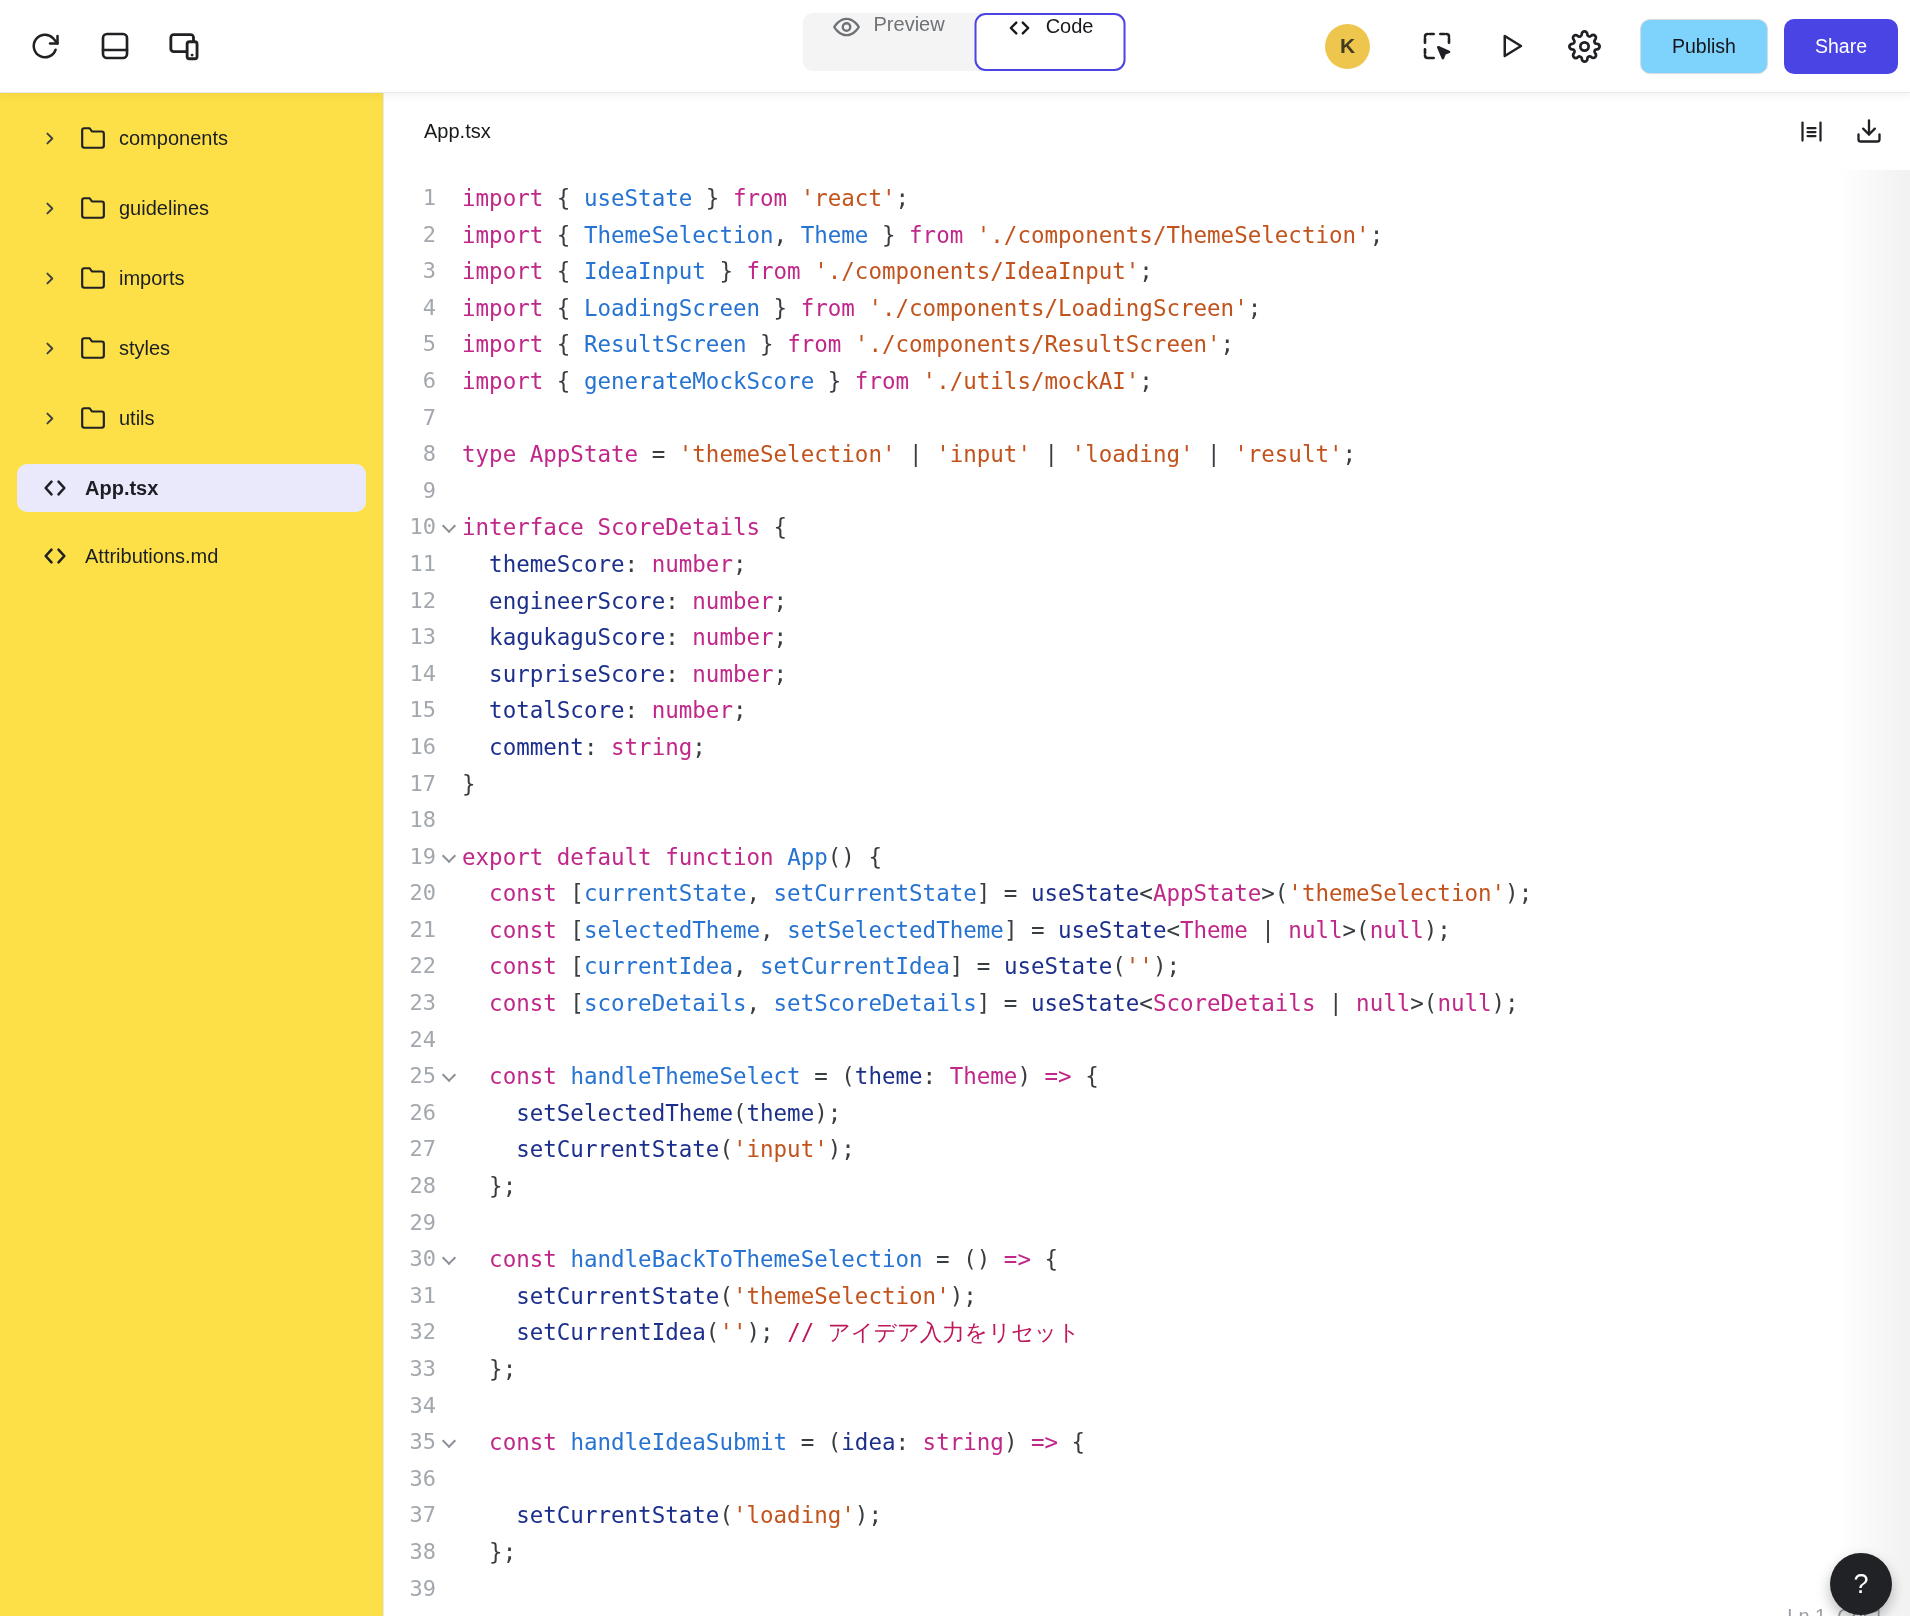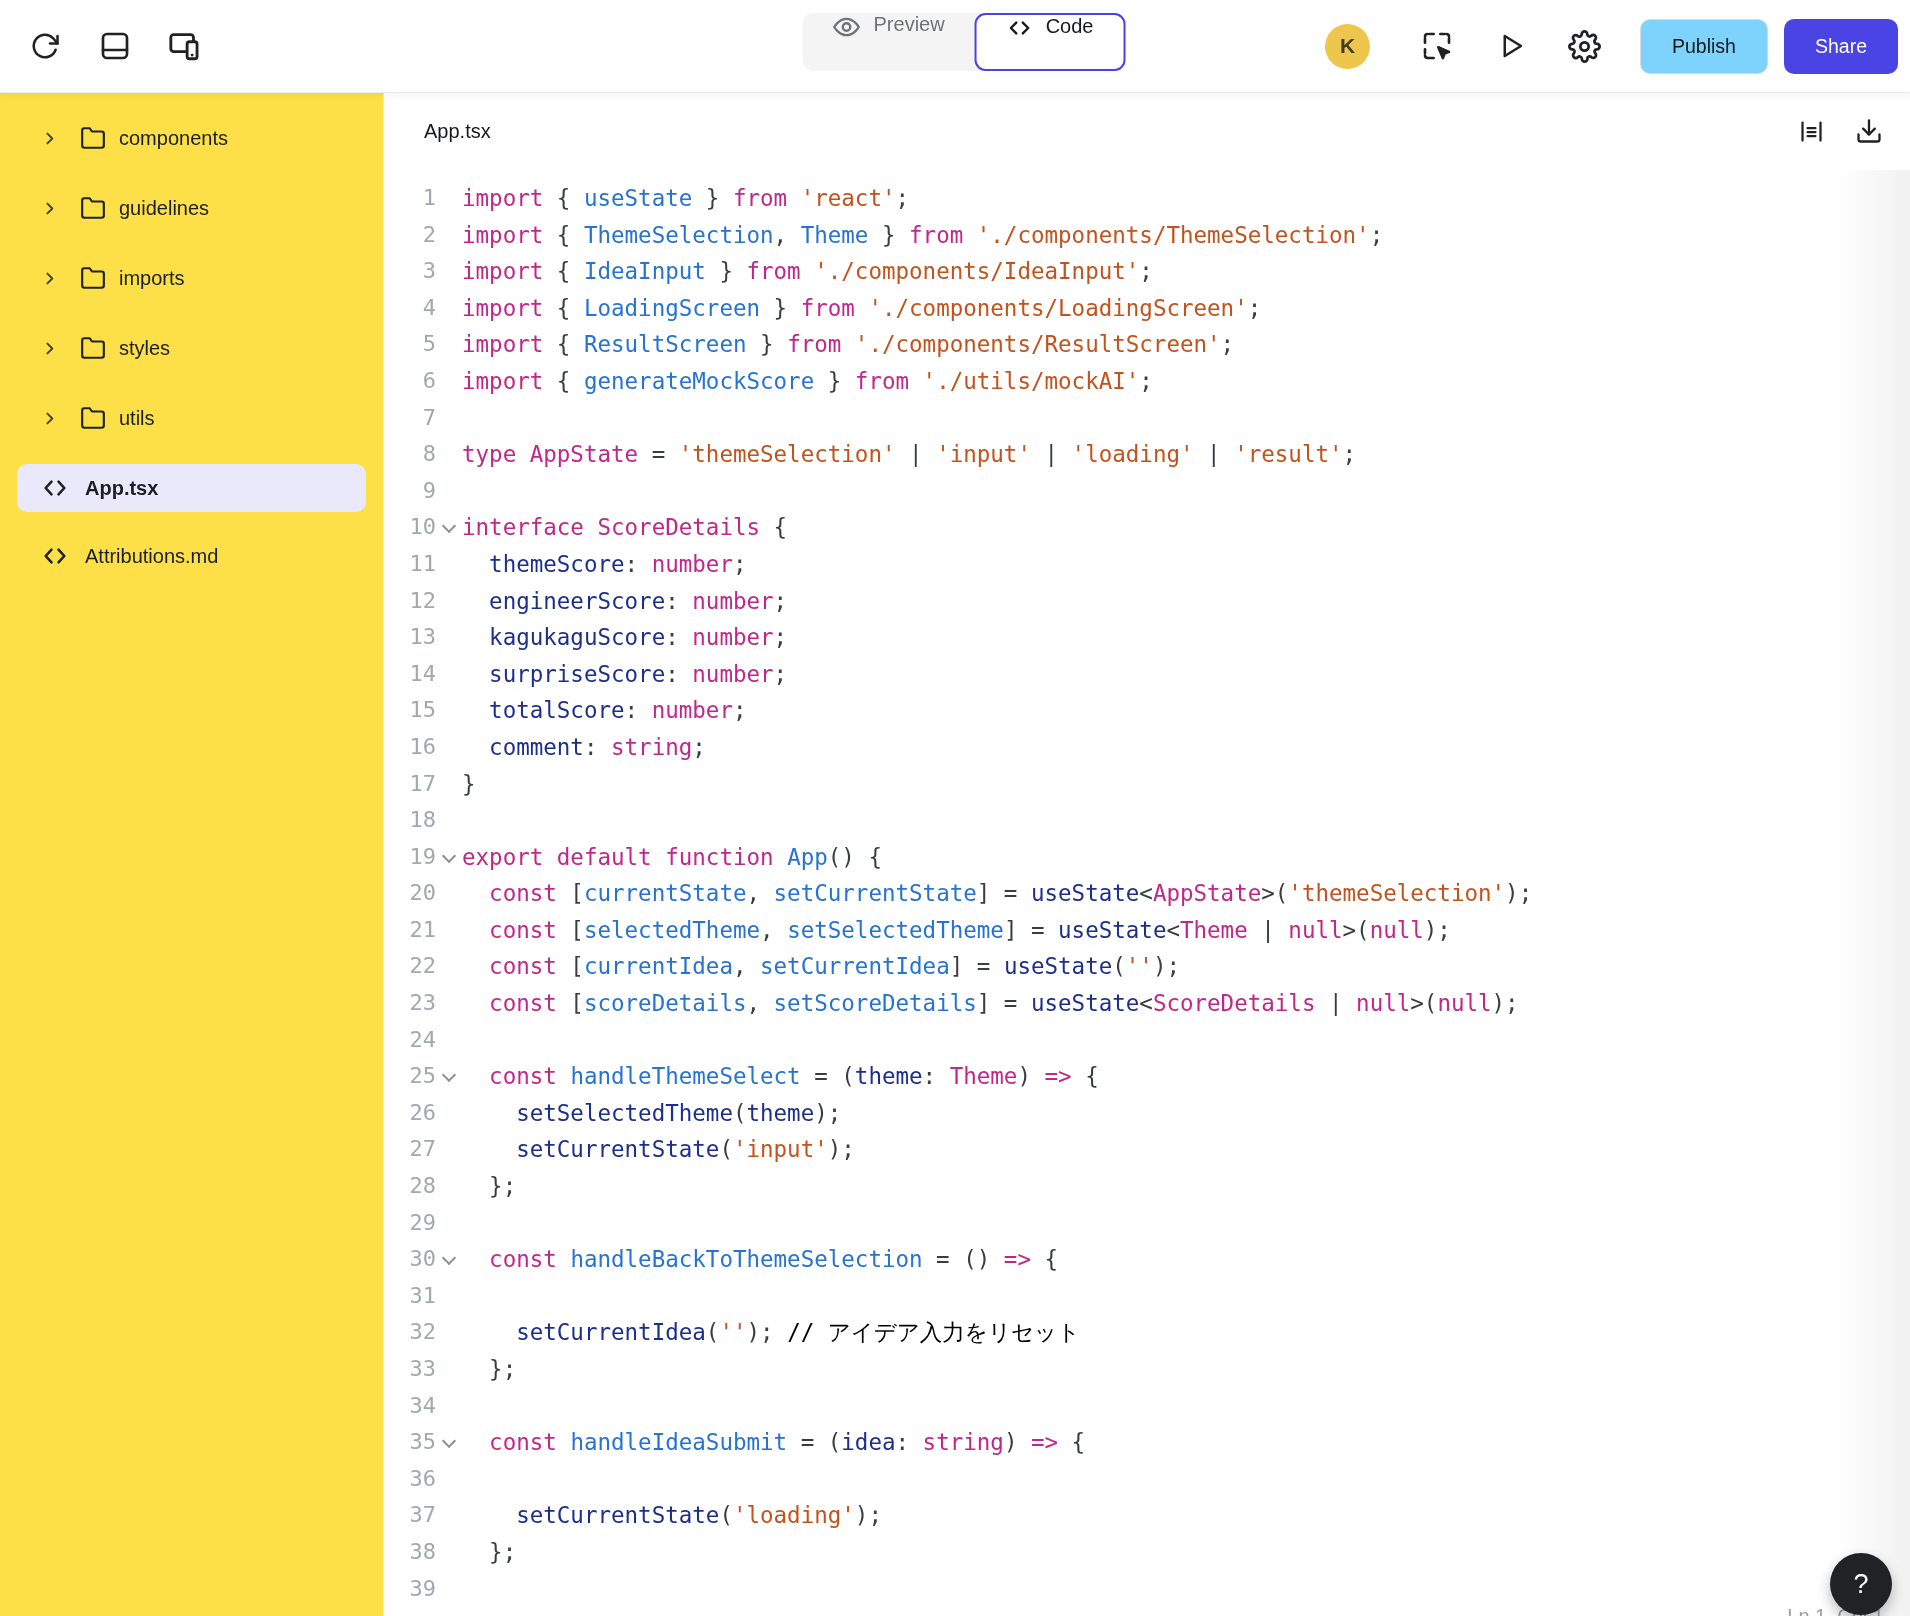--- a/index.html
+++ b/index.html
@@ -62,21 +62,21 @@
   .num{width:52px;flex:none;text-align:right;color:#A3A8AE;font-size:22px;}
   .foldc{width:26px;flex:none;position:relative;}
   .foldc.has::after{content:'';position:absolute;left:8px;top:12px;width:8px;height:8px;
     border-right:2px solid #8A9096;border-bottom:2px solid #8A9096;transform:rotate(45deg);}
   .code-text{flex:none;}
   .tk-kw{color:#C02789;}
   .tk-id{color:#2673D2;}
   .tk-fn{color:#1D2F8C;}
   .tk-str{color:#C2531D;}
   .tk-pl{color:#383D42;}
-  .tk-cm{color:#000000;}
+  .tk-cm{color:#be185d;}
 
   .right-shadow{position:absolute;top:78px;right:0;bottom:0;width:72px;pointer-events:none;
     background:linear-gradient(to right,rgba(120,120,125,0),rgba(120,120,125,.10));z-index:2;}
   .status{position:absolute;right:26px;bottom:-12px;color:#9AA0A6;font-size:20px;z-index:4;}
 
   .help-fab{position:absolute;right:18px;bottom:1px;width:62px;height:62px;border-radius:50%;
     background:#202225;color:#fff;font-size:27px;border:none;cursor:pointer;z-index:10;
     box-shadow:0 6px 14px rgba(0,0,0,.28);font-family:"Liberation Sans",sans-serif;}
 </style>
 </head>
@@ -291,21 +291,21 @@
             <div class="line"><span class="num">21</span><span class="foldc"></span><span class="code-text"><span class="tk-pl">  </span><span class="tk-kw">const</span><span class="tk-pl"> [</span><span class="tk-id">selectedTheme</span><span class="tk-pl">, </span><span class="tk-id">setSelectedTheme</span><span class="tk-pl">] = </span><span class="tk-fn">useState</span><span class="tk-pl">&lt;</span><span class="tk-kw">Theme</span><span class="tk-pl"> | </span><span class="tk-kw">null</span><span class="tk-pl">&gt;(</span><span class="tk-kw">null</span><span class="tk-pl">);</span></span></div>
             <div class="line"><span class="num">22</span><span class="foldc"></span><span class="code-text"><span class="tk-pl">  </span><span class="tk-kw">const</span><span class="tk-pl"> [</span><span class="tk-id">currentIdea</span><span class="tk-pl">, </span><span class="tk-id">setCurrentIdea</span><span class="tk-pl">] = </span><span class="tk-fn">useState</span><span class="tk-pl">(</span><span class="tk-str">''</span><span class="tk-pl">);</span></span></div>
             <div class="line"><span class="num">23</span><span class="foldc"></span><span class="code-text"><span class="tk-pl">  </span><span class="tk-kw">const</span><span class="tk-pl"> [</span><span class="tk-id">scoreDetails</span><span class="tk-pl">, </span><span class="tk-id">setScoreDetails</span><span class="tk-pl">] = </span><span class="tk-fn">useState</span><span class="tk-pl">&lt;</span><span class="tk-kw">ScoreDetails</span><span class="tk-pl"> | </span><span class="tk-kw">null</span><span class="tk-pl">&gt;(</span><span class="tk-kw">null</span><span class="tk-pl">);</span></span></div>
             <div class="line"><span class="num">24</span><span class="foldc"></span><span class="code-text"></span></div>
             <div class="line"><span class="num">25</span><span class="foldc has"></span><span class="code-text"><span class="tk-pl">  </span><span class="tk-kw">const</span><span class="tk-pl"> </span><span class="tk-id">handleThemeSelect</span><span class="tk-pl"> = (</span><span class="tk-fn">theme</span><span class="tk-pl">: </span><span class="tk-kw">Theme</span><span class="tk-pl">) </span><span class="tk-kw">=&gt;</span><span class="tk-pl"> {</span></span></div>
             <div class="line"><span class="num">26</span><span class="foldc"></span><span class="code-text"><span class="tk-pl">    </span><span class="tk-fn">setSelectedTheme</span><span class="tk-pl">(</span><span class="tk-fn">theme</span><span class="tk-pl">);</span></span></div>
             <div class="line"><span class="num">27</span><span class="foldc"></span><span class="code-text"><span class="tk-pl">    </span><span class="tk-fn">setCurrentState</span><span class="tk-pl">(</span><span class="tk-str">'input'</span><span class="tk-pl">);</span></span></div>
             <div class="line"><span class="num">28</span><span class="foldc"></span><span class="code-text"><span class="tk-pl">  };</span></span></div>
             <div class="line"><span class="num">29</span><span class="foldc"></span><span class="code-text"></span></div>
             <div class="line"><span class="num">30</span><span class="foldc has"></span><span class="code-text"><span class="tk-pl">  </span><span class="tk-kw">const</span><span class="tk-pl"> </span><span class="tk-id">handleBackToThemeSelection</span><span class="tk-pl"> = () </span><span class="tk-kw">=&gt;</span><span class="tk-pl"> {</span></span></div>
-            <div class="line"><span class="num">31</span><span class="foldc"></span></div>
+            <div class="line"><span class="num">31</span><span class="foldc"></span><span class="code-text"><span class="tk-pl">    </span><span class="tk-fn">setCurrentState</span><span class="tk-pl">(</span><span class="tk-str">'themeSelection'</span><span class="tk-pl">);</span></span></div>
             <div class="line"><span class="num">32</span><span class="foldc"></span><span class="code-text"><span class="tk-pl">    </span><span class="tk-fn">setCurrentIdea</span><span class="tk-pl">(</span><span class="tk-str">''</span><span class="tk-pl">); </span><span class="tk-cm">// アイデア入力をリセット</span></span></div>
             <div class="line"><span class="num">33</span><span class="foldc"></span><span class="code-text"><span class="tk-pl">  };</span></span></div>
             <div class="line"><span class="num">34</span><span class="foldc"></span><span class="code-text"></span></div>
             <div class="line"><span class="num">35</span><span class="foldc has"></span><span class="code-text"><span class="tk-pl">  </span><span class="tk-kw">const</span><span class="tk-pl"> </span><span class="tk-id">handleIdeaSubmit</span><span class="tk-pl"> = (</span><span class="tk-fn">idea</span><span class="tk-pl">: </span><span class="tk-kw">string</span><span class="tk-pl">) </span><span class="tk-kw">=&gt;</span><span class="tk-pl"> {</span></span></div>
             <div class="line"><span class="num">36</span><span class="foldc"></span></div>
             <div class="line"><span class="num">37</span><span class="foldc"></span><span class="code-text"><span class="tk-pl">    </span><span class="tk-fn">setCurrentState</span><span class="tk-pl">(</span><span class="tk-str">'loading'</span><span class="tk-pl">);</span></span></div>
             <div class="line"><span class="num">38</span><span class="foldc"></span><span class="code-text"><span class="tk-pl">  };</span></span></div>
             <div class="line"><span class="num">39</span><span class="foldc"></span><span class="code-text"></span></div>
           </div>
       </div>

